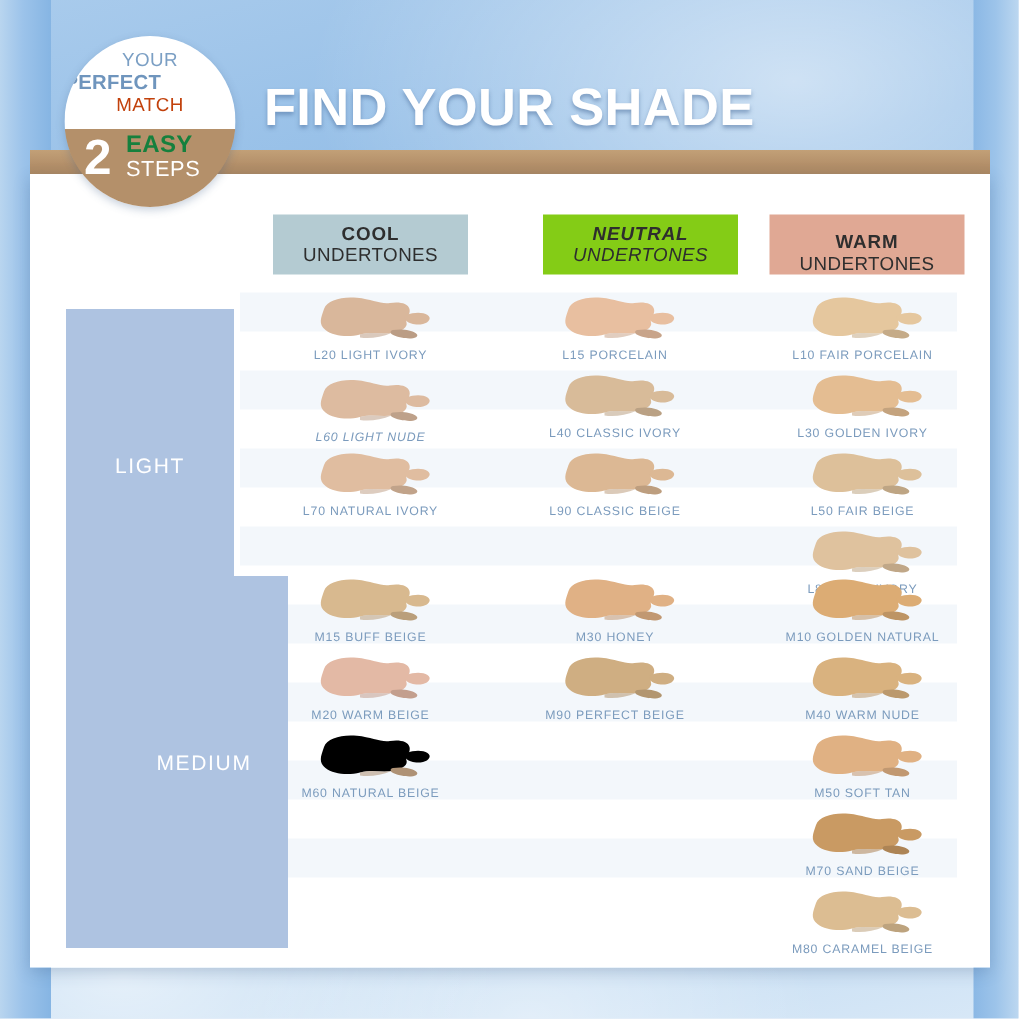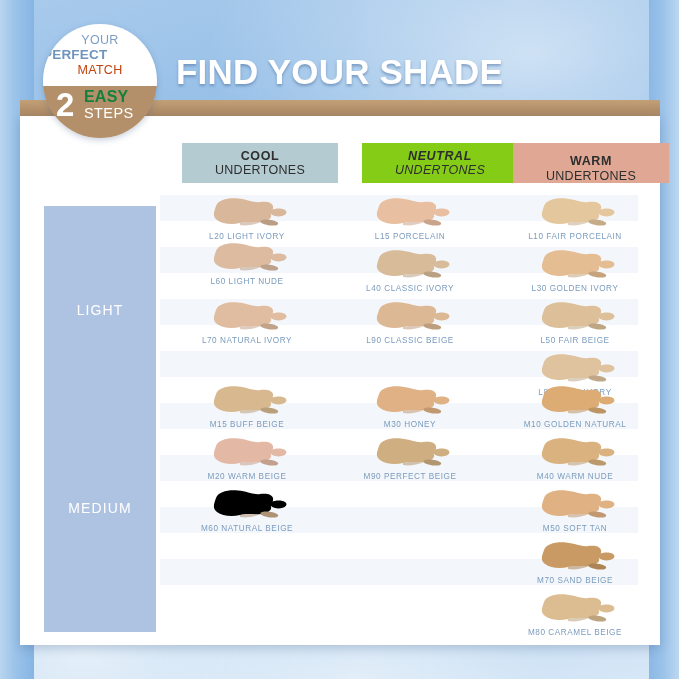--- a/index.html
+++ b/index.html
@@ -89,38 +89,38 @@
     position:absolute;left:41px;top:65px;
     font-size:16px;font-weight:bold;color:#15803d;letter-spacing:.2px;line-height:1;
   }
   .badge-steps{
     position:absolute;left:41px;top:82px;
     font-size:14.5px;color:#ffffff;letter-spacing:.4px;line-height:1;
   }
 
   
   .chip{
-    position:absolute;top:143px;width:156px;height:40px;
+    position:absolute;top:143px;width:130px;height:40px;
     display:flex;flex-direction:column;align-items:center;justify-content:center;
   }
   .chip-strong{font-size:12.5px;font-weight:bold;color:#2e2e2e;letter-spacing:.6px;line-height:1.15;}
   .chip-light{font-size:12.5px;color:#2e2e2e;letter-spacing:.3px;line-height:1.15;}
   .chip-cool{left:182px;background:#b4cbd2;}
   .chip-neutral{left:362px;background:#84cc16;font-style:italic;}
   .chip-warm{left:513px;background:#e0a894;justify-content:flex-end;}
 
   
   .group-block{
     position:absolute;left:44px;width:112px;
     background:#aec3e1;
     display:flex;align-items:center;justify-content:center;
     color:#ffffff;font-size:14px;letter-spacing:1.1px;
   }
   .group-light{top:206px;height:208px;}
-  .group-medium{top:384px;height:248px;}
+  .group-medium{top:384px;height:248px;padding-left:36px;}
 
   
   .stripes{position:absolute;left:160px;top:195px;width:478px;height:420px;}
   .stripe{position:absolute;left:0;width:478px;height:26px;background:#f3f7fb;}
 
   
   .cell{position:absolute;width:150px;height:52px;}
   .swatch{position:absolute;left:30px;top:0;width:90px;height:34px;}
   .swatch svg{display:block;width:90px;height:34px;}
   .cell-label{
@@ -190,21 +190,21 @@
         <div class="swatch">
           <svg viewBox="0 0 90 34" preserveAspectRatio="none">
             <path d="M14,9 C16,3 26,0.5 36,1.5 C46,2.5 52,6 58,5 C64,4 70,5 71,9 C72,13 68,15 69,18 C70,21 66,24 59,25 C52,26 46,24 38,26 C30,28 20,27 15,23 C10,19 12,15 14,9 Z" fill="#d9b79b"></path>
             <path d="M69,13 C74,11 80,11 83,13 C86,15 84,18 80,19 C76,20 71,19 69,17 C67.5,15.5 67,14 69,13 Z" fill="#d9b79b"></path>
             <path d="M60,23 C66,22 72,23 75,25 C77.5,26.6 76,28.4 72,28.6 C68,28.8 62,27.6 59.5,26 C58,25 58,23.3 60,23 Z" fill="#bb9d85"></path>
             <path d="M38,26 C46,24 52,26 59,25 C52,28 44,29 38,28 Z" fill="#bb9d85" opacity=".55"></path>
           </svg>
         </div>
         <div class="cell-label">L20 LIGHT IVORY</div>
       </div>
-      <div class="cell" style="left: 172px; top: 242px;">
+      <div class="cell" style="left: 172px; top: 252px; font-style: italic;">
         <div class="swatch">
           <svg viewBox="0 0 90 34" preserveAspectRatio="none">
             <path d="M14,9 C16,3 26,0.5 36,1.5 C46,2.5 52,6 58,5 C64,4 70,5 71,9 C72,13 68,15 69,18 C70,21 66,24 59,25 C52,26 46,24 38,26 C30,28 20,27 15,23 C10,19 12,15 14,9 Z" fill="#ddbba0"></path>
             <path d="M69,13 C74,11 80,11 83,13 C86,15 84,18 80,19 C76,20 71,19 69,17 C67.5,15.5 67,14 69,13 Z" fill="#ddbba0"></path>
             <path d="M60,23 C66,22 72,23 75,25 C77.5,26.6 76,28.4 72,28.6 C68,28.8 62,27.6 59.5,26 C58,25 58,23.3 60,23 Z" fill="#bea18a"></path>
             <path d="M38,26 C46,24 52,26 59,25 C52,28 44,29 38,28 Z" fill="#bea18a" opacity=".55"></path>
           </svg>
         </div>
         <div class="cell-label">L60 LIGHT NUDE</div>
       </div>

